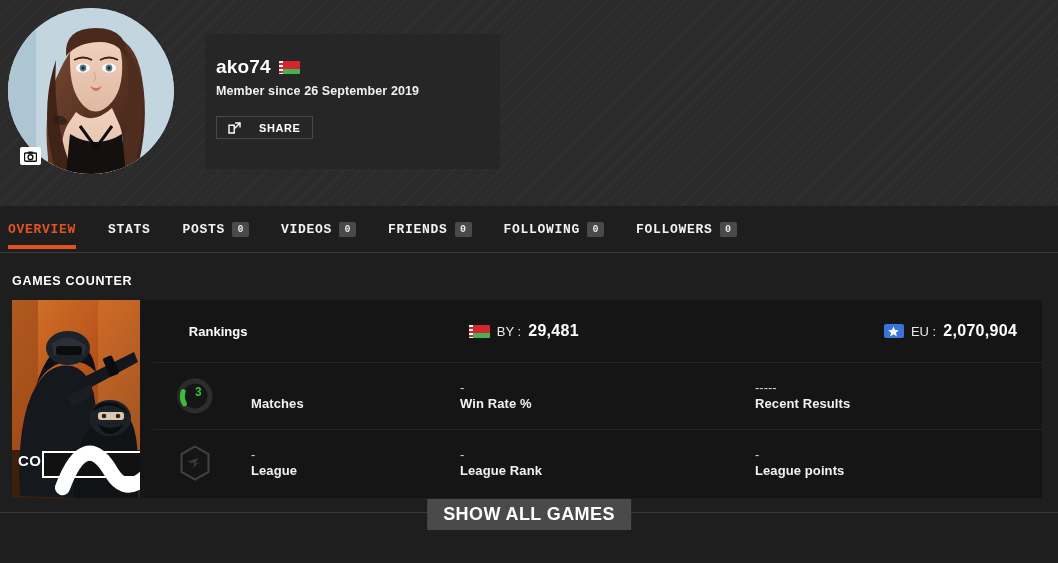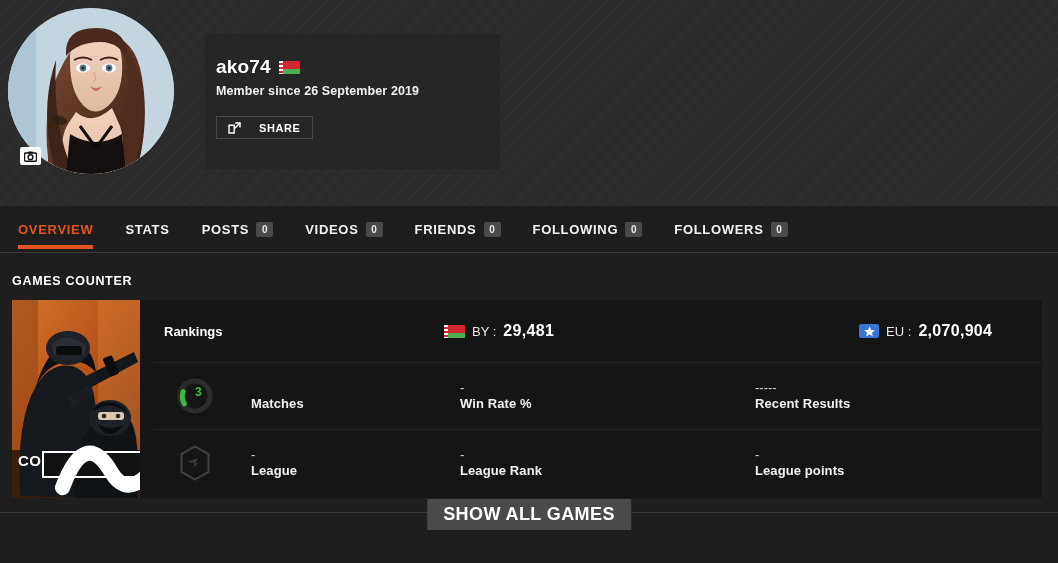--- a/index.html
+++ b/index.html
@@ -74,21 +74,21 @@
   }
   .share-btn svg { display:block; }
 
   
   .tabbar {
     position: relative;
     width: 1058px; height: 47px;
     background: #1e1e1e;
     border-bottom: 1px solid #3a3a3a;
     display: flex; align-items: center;
-    padding-left: 10px;
+    font-family: Liberation Mono, monospace;
   }
   .tab {
     display: flex; align-items: center; gap: 7px;
     height: 47px; padding: 0 16px;
     font-size: 13px; font-weight: bold; letter-spacing: .7px;
     color: #f2f2f2; cursor: pointer; position: relative;
   }
   .tab:first-child { padding-left: 8px; }
   .tab.active { color: #e2541f; }
   .tab.dim { color: #8c8c8c; }
@@ -132,20 +132,21 @@
   }
   .stats-btn svg { display:block; }
 
   .stat-panel {
     flex: 1; background: #151515; position: relative;
   }
 
   .rank-row {
     height: 62px; display: flex; align-items: center;
     padding-left: 24px;
+    justify-content: center;
   }
   .rank-label {
     font-size: 13px; font-weight: bold; color: #ffffff;
     width: 280px;
   }
   .rank-item { display: flex; align-items: center; gap: 7px; }
   .rank-item.eu { margin-left: 305px; }
   .rank-cc { font-size: 13px; color: #e9e9e9; font-weight: normal; }
   .rank-val { font-size: 16px; font-weight: bold; color: #ffffff; letter-spacing: .3px; }
   .flag-eu {

